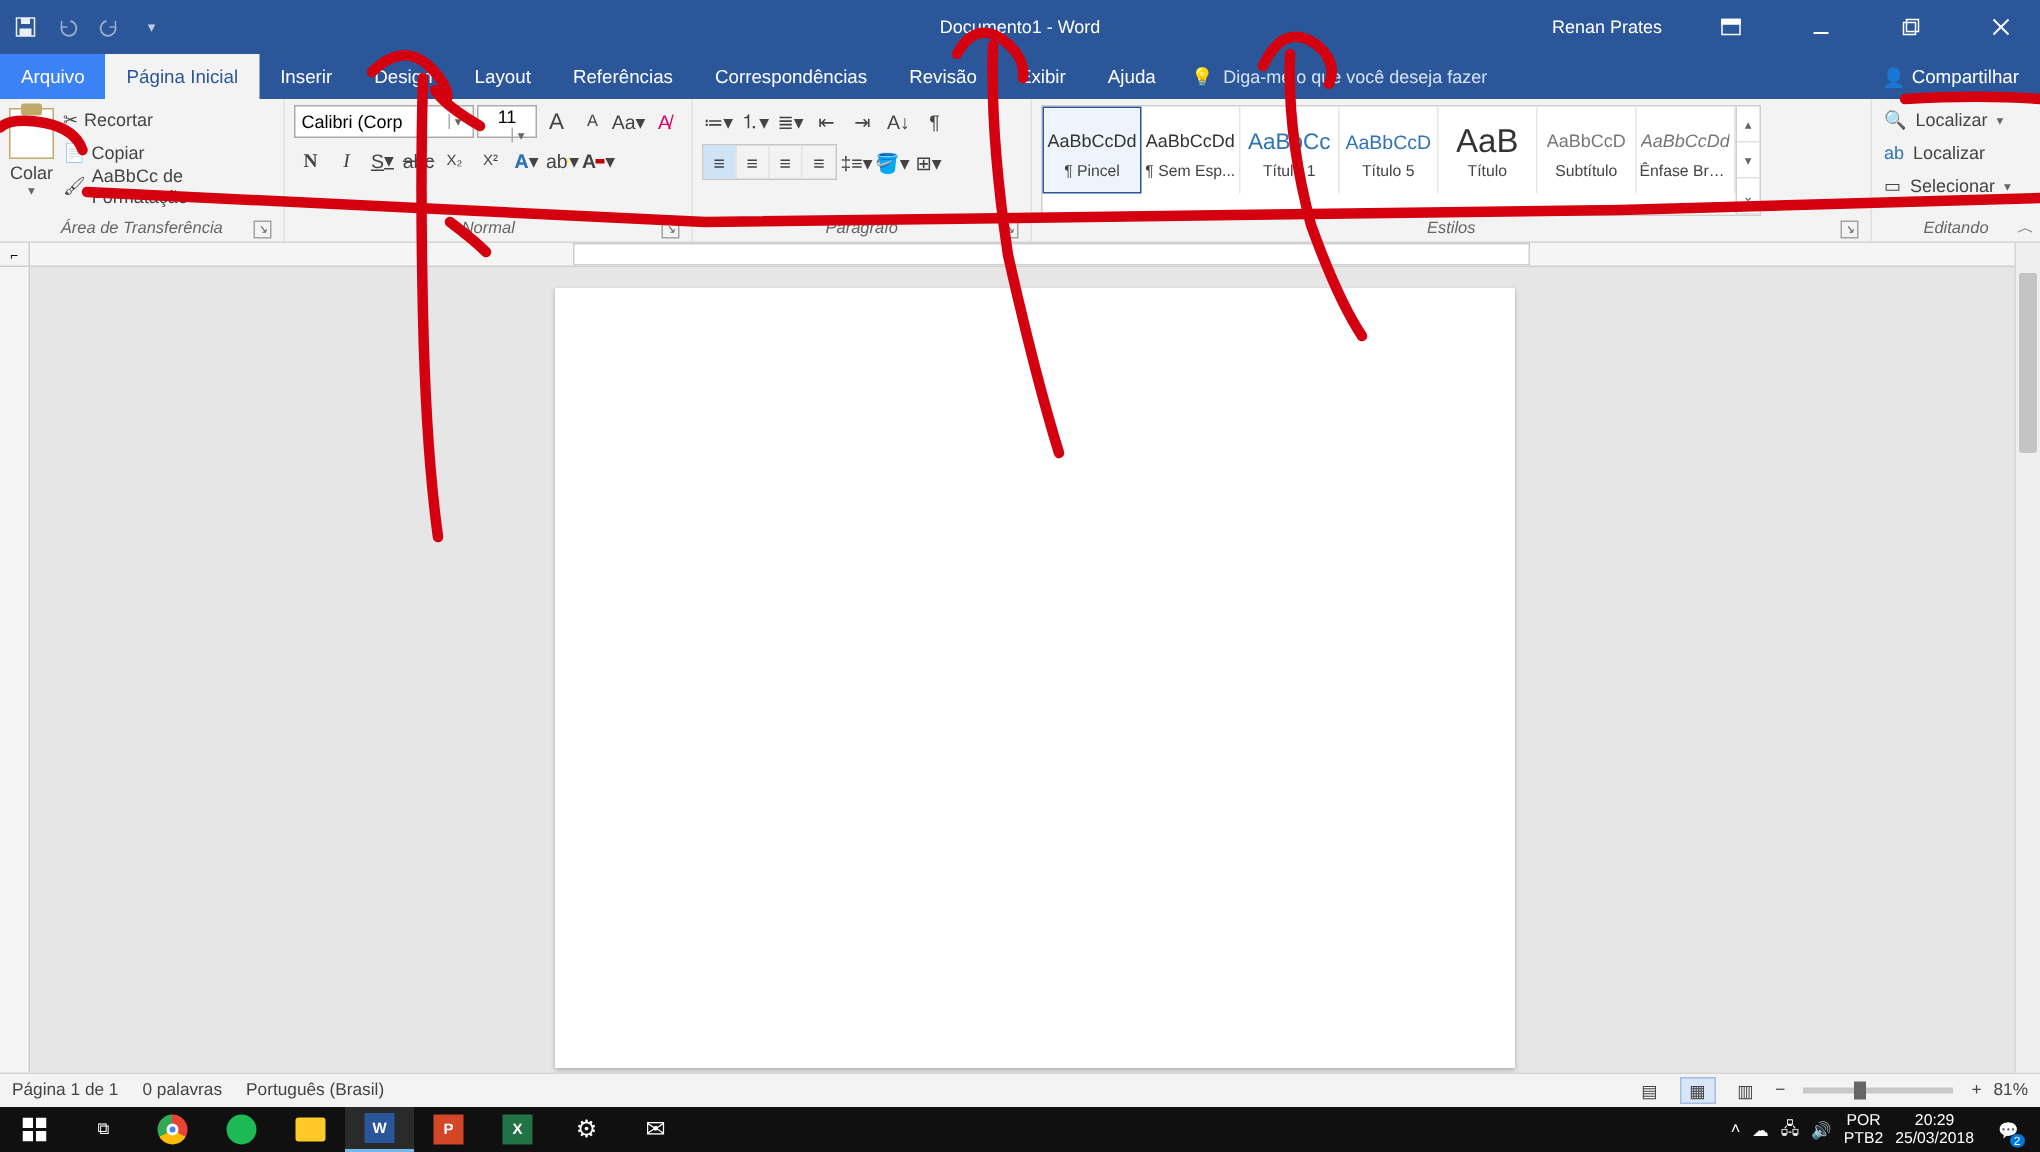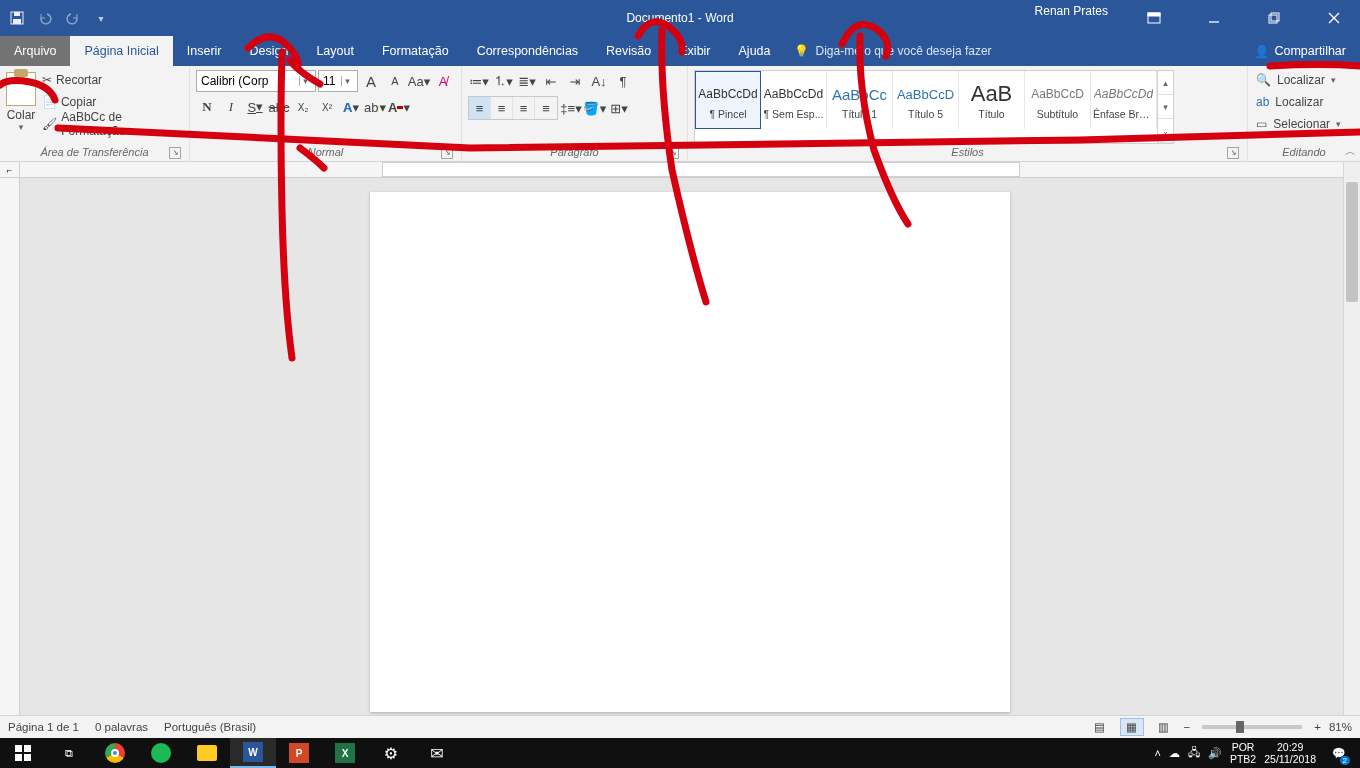--- a/index.html
+++ b/index.html
@@ -3,29 +3,29 @@
 <meta charset="utf-8">
 <style>
 * { box-sizing: border-box; margin: 0; padding: 0; font-family: "Segoe UI", Tahoma, sans-serif; }
 body { width: 1360px; height: 768px; overflow: hidden; background: #e6e6e6; position: relative; }
 
 
 .titlebar { height: 36px; background: linear-gradient(to bottom,#2b579a,#2b579a); display: flex; align-items: center; color: #fff; font-size: 12px; position: relative; }
 .qat { display: flex; gap: 6px; padding-left: 6px; align-items: center; }
 .qat .tb-btn { width: 22px; height: 22px; display:flex; align-items:center; justify-content:center; opacity:.9;}
 .title-center { position:absolute; left:50%; transform:translateX(-50%); font-size:12px; }
-.title-right { margin-left:auto; display:flex; align-items:flex-start; gap:16px; padding-right:4px;}
+.title-right { margin-left:auto; display:flex; align-items:center; gap:16px; padding-right:4px;}
 .title-right .user { margin-right:8px; font-size:12px; }
 .win-btn { width:44px; height:28px; display:flex; align-items:center; justify-content:center; }
 .win-btn svg { stroke:#fff; }
 
 
 .tabs-row { height:30px; background:#2b579a; display:flex; align-items:stretch; color:#fff; font-size:12.5px; }
 .tab { padding:0 14px; display:flex; align-items:center; cursor:default; }
-.tab.file { background:#737373; }
+.tab.file { background:#3b82f6; }
 .tab.active { background:#f3f3f3; color:#2b579a; }
 .tellme { display:flex; align-items:center; gap:6px; color:#d7e3f4; margin-left:10px; font-size:12px;}
 .share { margin-left:auto; padding:0 14px; display:flex; align-items:center; gap:4px;}
 
 
 .ribbon { height:96px; background:#f3f3f3; border-bottom:1px solid #d4d4d4; display:flex; }
 .group { border-right:1px solid #e1e1e1; padding:4px 6px 0 6px; display:flex; flex-direction:column; position:relative;}
 .group-label { text-align:center; font-size:11px; color:#666; padding:2px 0 3px 0; margin-top:auto; position:relative;font-style:italic;}
 .group-launcher { position:absolute; right:2px; bottom:2px; width:12px; height:12px; border:1px solid #a4a4a4; font-size:8px; line-height:9px; text-align:center; color:#666;}
 .group-body { display:flex; gap:6px; }
@@ -35,21 +35,21 @@
 .clip-paste-icon { width:30px; height:34px; background:#fff; border:1px solid #c1a96b; position:relative;}
 .clip-paste-icon::before{content:""; position:absolute; top:-4px; left:7px; width:14px; height:8px; background:#c1a96b; border-radius:2px;}
 .clip-right { display:flex; flex-direction:column; gap:2px; font-size:12px; color:#444;}
 .clip-right .mini { display:flex; align-items:center; gap:4px; height:20px;}
 
 
 .font-body { display:flex; flex-direction:column; gap:4px;}
 .font-row { display:flex; align-items:center; gap:2px;}
 .combo { height:22px; border:1px solid #ababab; background:#fff; font-size:12px; display:flex; align-items:center; padding:0 4px; }
 .combo.font { width:120px;}
-.combo.size { width:40px;}
+.combo.size { width:40px;flex-direction:column;}
 .dd { width:12px; text-align:center; color:#666; border-left:1px solid #ababab; margin-left:auto; font-size:9px;}
 .rb-btn { width:22px; height:22px; display:flex; align-items:center; justify-content:center; font-size:13px; color:#444;}
 .rb-btn.b { font-weight:bold; font-family:"Times New Roman",serif;}
 .rb-btn.i { font-style:italic; font-family:"Times New Roman",serif;}
 .rb-btn.u { text-decoration:underline; font-family:"Times New Roman",serif;}
 .rb-btn.strike { text-decoration:line-through;}
 .rb-btn.sub { font-size:10px;}
 .rb-btn.sup { font-size:10px;}
 .color-bar { width:16px; height:3px; display:block;}
 
@@ -162,21 +162,21 @@
       </div>
   </div>
 </div>
 
 <div class="tabs-row">
   <div class="tab file">Arquivo</div>
   <div class="tab active">Página Inicial</div>
   <div class="tab">Inserir</div>
   <div class="tab">Design</div>
   <div class="tab">Layout</div>
-  <div class="tab">Formatação</div>
+  <div class="tab">Referências</div>
   <div class="tab">Correspondências</div>
   <div class="tab">Revisão</div>
   <div class="tab">Exibir</div>
   <div class="tab">Ajuda</div>
   <div class="tellme">
     <span>💡</span>
     <span>Diga-me o que você deseja fazer</span>
   </div>
   <div class="share">
     <span>👤</span>
@@ -428,21 +428,21 @@
     <span style="color:#fff">˄</span>
     <span style="color:#fff">☁</span>
     <span style="color:#fff">🖧</span>
     <span style="color:#fff">🔊</span>
     <div class="lang">
         <div>POR</div>
         <div>PTB2</div>
       </div>
     <div class="clock">
         <div>20:29</div>
-        <div>25/11/2018</div>
+        <div>25/03/2018</div>
       </div>
     <div class="notif">
         <span style="color:#fff">💬</span>
         <span class="badge">2</span>
       </div>
   </div>
 </div>
 
 <svg class="annot" width="1360" height="768">
   <g stroke="#d4000f" stroke-width="7" fill="none" stroke-linecap="round" stroke-linejoin="round">

